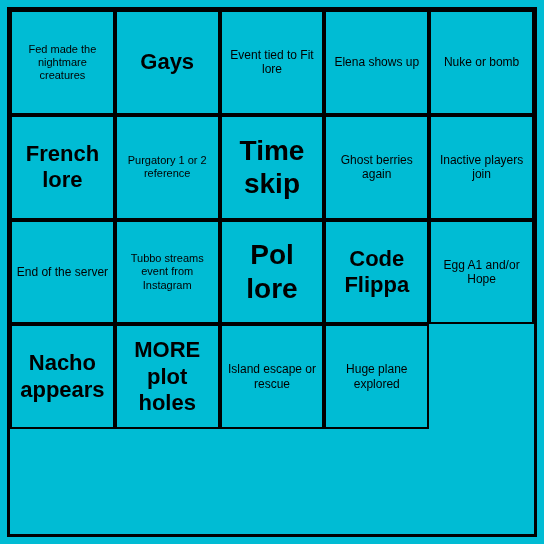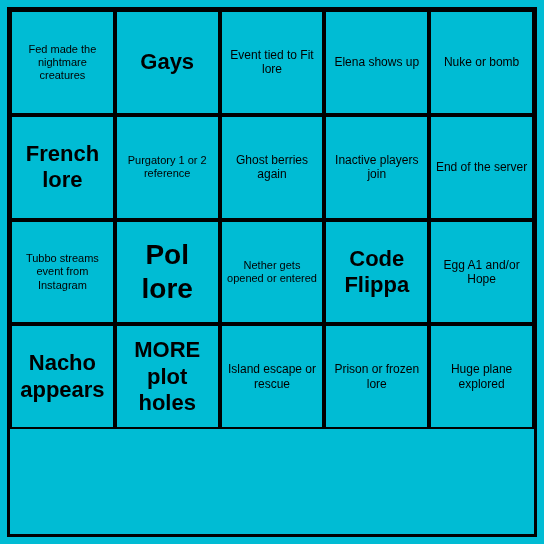--- a/index.html
+++ b/index.html
@@ -52,26 +52,25 @@
 <body>
 
 <div class="bingo-board">
 <div class="bingo-cell small">Fed made the nightmare creatures</div>
     <div class="bingo-cell large">Gays</div>
     <div class="bingo-cell medium">Event tied to Fit lore</div>
     <div class="bingo-cell medium">Elena shows up</div>
     <div class="bingo-cell medium">Nuke or bomb</div>
     <div class="bingo-cell large">French lore</div>
     <div class="bingo-cell small">Purgatory 1 or 2 reference</div>
+    <div class="bingo-cell xlarge">Time skip</div>
     <div class="bingo-cell medium">Ghost berries again</div>
     <div class="bingo-cell medium">Inactive players join</div>
     <div class="bingo-cell medium">End of the server</div>
     <div class="bingo-cell small">Tubbo streams event from Instagram</div>
     <div class="bingo-cell xlarge">Pol lore</div>
-    <div class="bingo-cell small">Nether gets opened or entered</div>
     <div class="bingo-cell large">Code Flippa</div>
     <div class="bingo-cell medium">Egg A1 and/or Hope</div>
     <div class="bingo-cell large">Nacho appears</div>
     <div class="bingo-cell large">MORE plot holes</div>
     <div class="bingo-cell medium">Island escape or rescue</div>
-    <div class="bingo-cell medium">Prison or frozen lore</div>
     <div class="bingo-cell medium">Huge plane explored</div>
   </div>
 
 </body></html>

